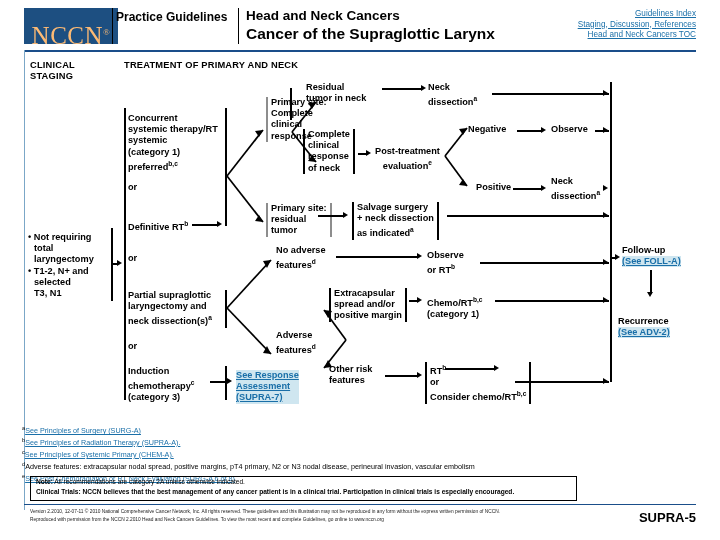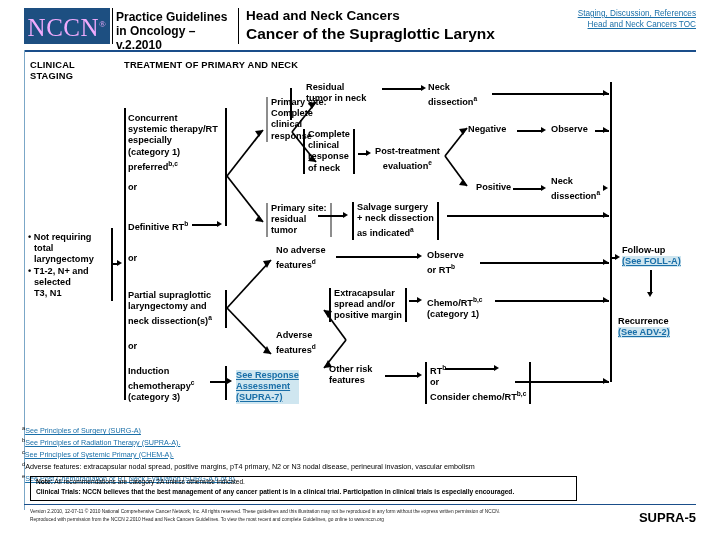--- a/index.html
+++ b/index.html
@@ -12,28 +12,28 @@
     width:720px;height:540px;
     overflow:hidden;
     background:#ffffff;
   }
   
   #header{
     position:absolute;left:24px;top:8px;width:672px;height:42px;
     border-bottom:2px solid #1a4e8a;
   }
   #nccn-logo{
-    position:absolute;left:0;top:0;width:86px;height:36px;
+    position:absolute;left:0;top:0;width:94px;height:36px;
     background:#1d4f81;
-    color:#f0abfc;
+    color:#fdba74;
     font-family:"Liberation Serif", serif;
     font-size:25px;
     letter-spacing:0.5px;
     text-align:center;
-    line-height:32px;
+    line-height:48px;
     white-space:nowrap;
   }
   #nccn-logo sup{font-size:9px;vertical-align:super;}
   #header-pg{
     position:absolute;left:92px;top:2px;width:118px;
     font-size:12px;font-weight:bold;color:#000;line-height:14px;
   }
   .hdr-vrule{position:absolute;top:0;width:1px;height:36px;background:#000;}
   #header-title{
     position:absolute;left:222px;top:0px;width:260px;
@@ -112,28 +112,28 @@
 
 <div id="page">
 
   <div id="header">
     <div id="nccn-logo">
       <span>NCCN</span><sup>®</sup>
     </div>
     <div class="hdr-vrule" style="left:88px;"></div>
     <div id="header-pg">
       <div>Practice Guidelines</div>
-      <div>in Oncology – v.2.2010</div>
     </div>
     <div class="hdr-vrule" style="left:214px;"></div>
     <div id="header-title">
       <div class="t1">Head and Neck Cancers</div>
       <div class="t2">Cancer of the Supraglottic Larynx</div>
     </div>
     <div id="header-links">
+      <a href="#">Guidelines Index</a>
       <a href="#">Staging, Discussion, References</a>
       <a href="#">Head and Neck Cancers TOC</a>
     </div>
   </div>
 
   <div id="leftrule"></div>
 
   <div class="colhead" style="left:30px;top:60px;">
     <div>CLINICAL</div>
     <div>STAGING</div>
@@ -151,21 +151,21 @@
 
   <div class="vl-th" style="left:111px;top:228px;height:73px;"></div>
   <div class="hl" style="left:112px;top:263px;width:6px;"></div>
   <div class="arrow-r" style="left:117px;top:260px;"></div>
 
   <div class="vl-th" style="left:124px;top:108px;height:292px;"></div>
 
   <div class="node" style="left:128px;top:113px;">
     <div>Concurrent</div>
     <div>systemic therapy/RT</div>
-    <div>especially</div>
+    <div>systemic</div>
     <div>(category 1)</div>
     <div><span>preferred</span><span class="sup">b,c</span></div>
   </div>
   <div class="orlab" style="left:128px;top:182px;">or</div>
   <div class="node" style="left:128px;top:218px;">
     <span>Definitive RT</span><span class="sup">b</span>
   </div>
   <div class="orlab" style="left:128px;top:253px;">or</div>
   <div class="node" style="left:128px;top:290px;">
     <div>Partial supraglottic</div>

